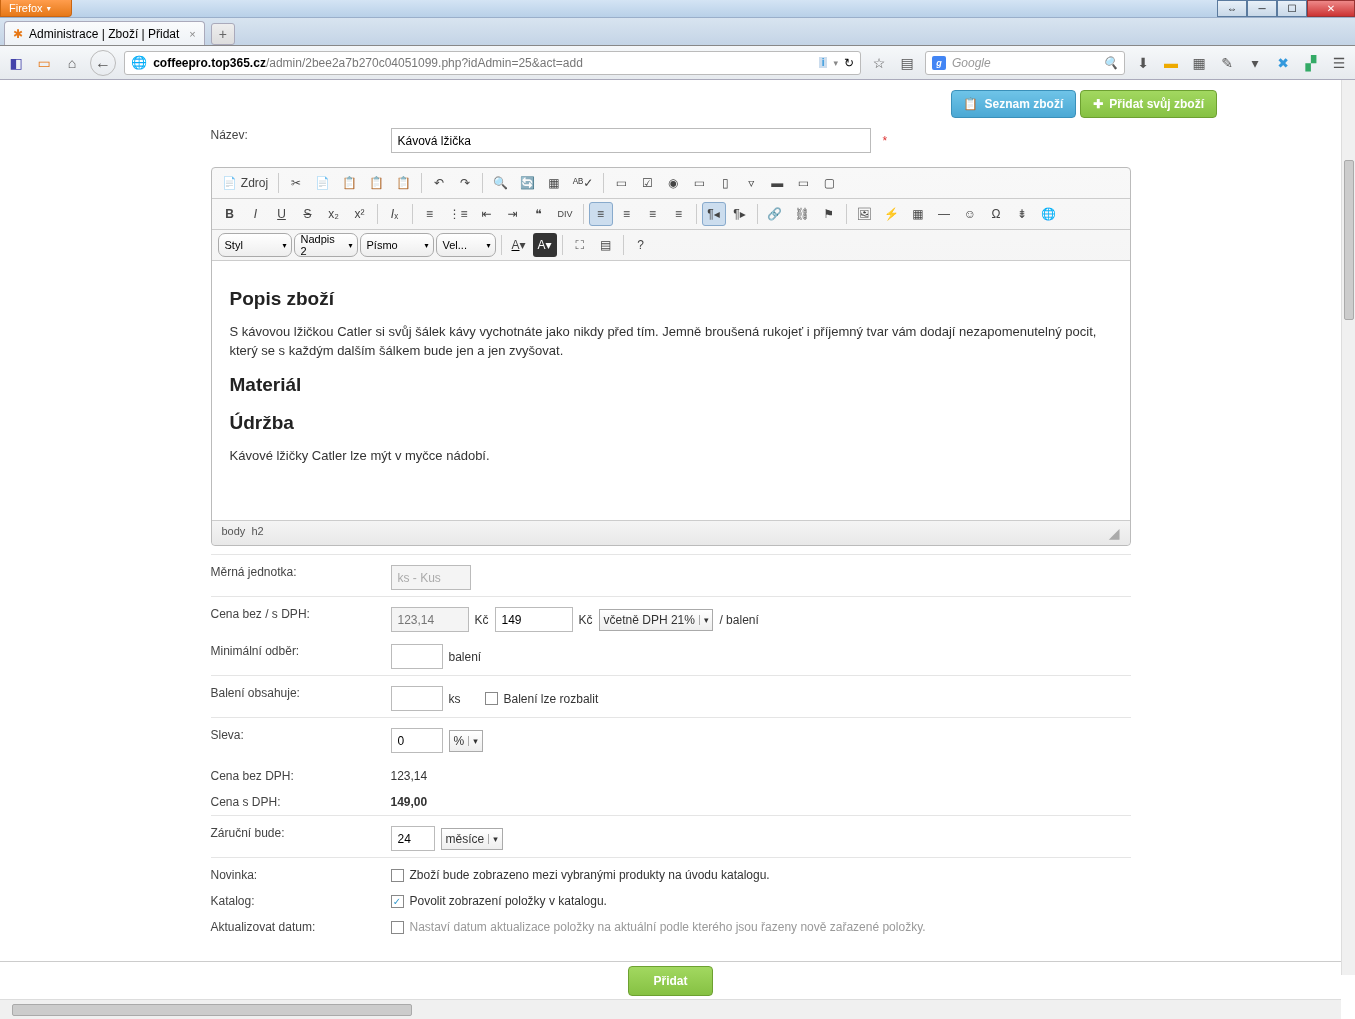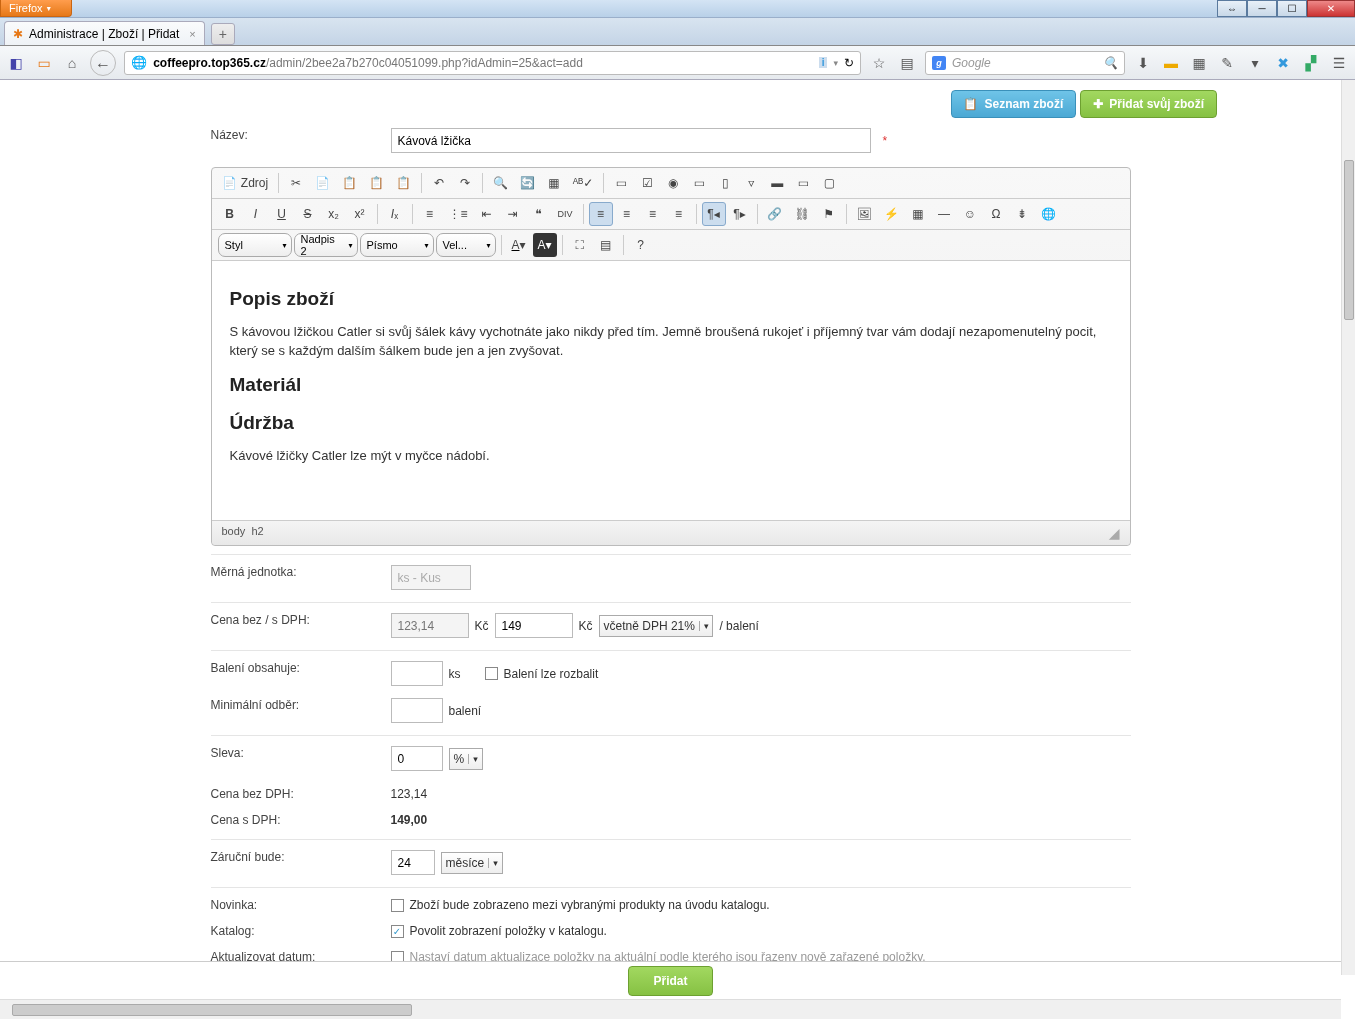--- a/index.html
+++ b/index.html
@@ -24,21 +24,21 @@
 .url .bold{font-weight:bold}
 .srch{width:200px;height:24px;border:1px solid #bbb;border-radius:3px;background:#fff;display:flex;align-items:center;padding:0 6px;gap:6px;font-size:12px;color:#999;font-style:italic}
 .gicon{width:14px;height:14px;background:#4285f4;color:#fff;font-size:9px;font-weight:bold;display:flex;align-items:center;justify-content:center;border-radius:2px}
 .page{position:absolute;top:80px;left:0;right:14px;bottom:44px;overflow:auto;background:#fff}
 .topbtns{position:sticky;top:0;display:flex;justify-content:flex-end;gap:4px;padding:10px 124px 4px 0;background:#fff;z-index:5}
 .btn{padding:6px 12px;border-radius:4px;font-size:12px;font-weight:bold;color:#fff;display:flex;align-items:center;gap:6px;border:1px solid}
 .btn.blue{background:linear-gradient(#6fc4e8,#4ba8d4);border-color:#3a90ba}
 .btn.green{background:linear-gradient(#a2d860,#86c143);border-color:#6da031}
 .form-wrap{margin:0 auto;width:960px;padding:0 20px}
 .frm-row{display:flex;align-items:flex-start;padding:6px 0;font-size:12px;color:#333}
-.frm-row.bt{border-top:1px solid #e5e5e5;padding-top:10px;margin-top:6px}
+.frm-row.bt{border-top:1px solid #e5e5e5;padding-top:10px;}
 .frm-lbl{width:180px;color:#444}
 .frm-ctrl{flex:1;display:flex;align-items:center;gap:6px;flex-wrap:wrap}
 .txt{height:25px;border:1px solid #bbb;padding:0 6px;font-size:12px}
 .txt.dis{background:#f4f4f4;color:#aaa}
 .sel{height:22px;border:1px solid #aaa;background:linear-gradient(#fff,#eee);font-size:12px;padding:0 4px}
 .sel.combo{display:flex;align-items:center}
 .sel.combo:after{content:"▾";margin-left:4px;font-size:9px;border-left:1px solid #aaa;padding-left:4px}
 .req{color:#d33;margin-left:6px}
 .chk{width:13px;height:13px;border:1px solid #888;background:#fff;display:inline-flex;align-items:center;justify-content:center;font-size:10px;color:#39c}
 .editor{border:1px solid #bbb;border-radius:4px;margin:8px 0;background:linear-gradient(#f8f8f8,#ededed)}
@@ -243,37 +243,37 @@
    <div class="frm-lbl">Cena bez / s DPH:</div>
    <div class="frm-ctrl">
     <input class="txt dis" style="width: 78px;" disabled="" placeholder="123,14">
     <span>Kč</span>
     <input class="txt" style="width: 78px;" value="149">
     <span>Kč</span>
     <div class="sel combo">včetně DPH 21%</div>
     <span>/ balení</span>
    </div>
   </div>
+  <div class="frm-row">
+   <div class="frm-lbl">Minimální odběr:</div>
+   <div class="frm-ctrl">
+    <input class="txt" style="width: 52px;">
+    <span>balení</span>
+   </div>
+  </div>
   <div class="frm-row bt">
    <div class="frm-lbl">Balení obsahuje:</div>
    <div class="frm-ctrl">
     <input class="txt" style="width: 52px;">
     <span>ks</span>
     <span style="width:12px"></span>
     <span class="chk"></span>
     <span>Balení lze rozbalit</span>
    </div>
   </div>
-  <div class="frm-row">
-   <div class="frm-lbl">Minimální odběr:</div>
-   <div class="frm-ctrl">
-    <input class="txt" style="width: 52px;">
-    <span>balení</span>
-   </div>
-  </div>
   <div class="frm-row bt">
    <div class="frm-lbl">Sleva:</div>
    <div class="frm-ctrl">
     <input class="txt" style="width: 52px;" value="0">
     <div class="sel combo">%</div>
    </div>
   </div>
   <div class="frm-row" style="padding-top:10px">
    <div class="frm-lbl">Cena bez DPH:</div>
    <div class="frm-ctrl">

